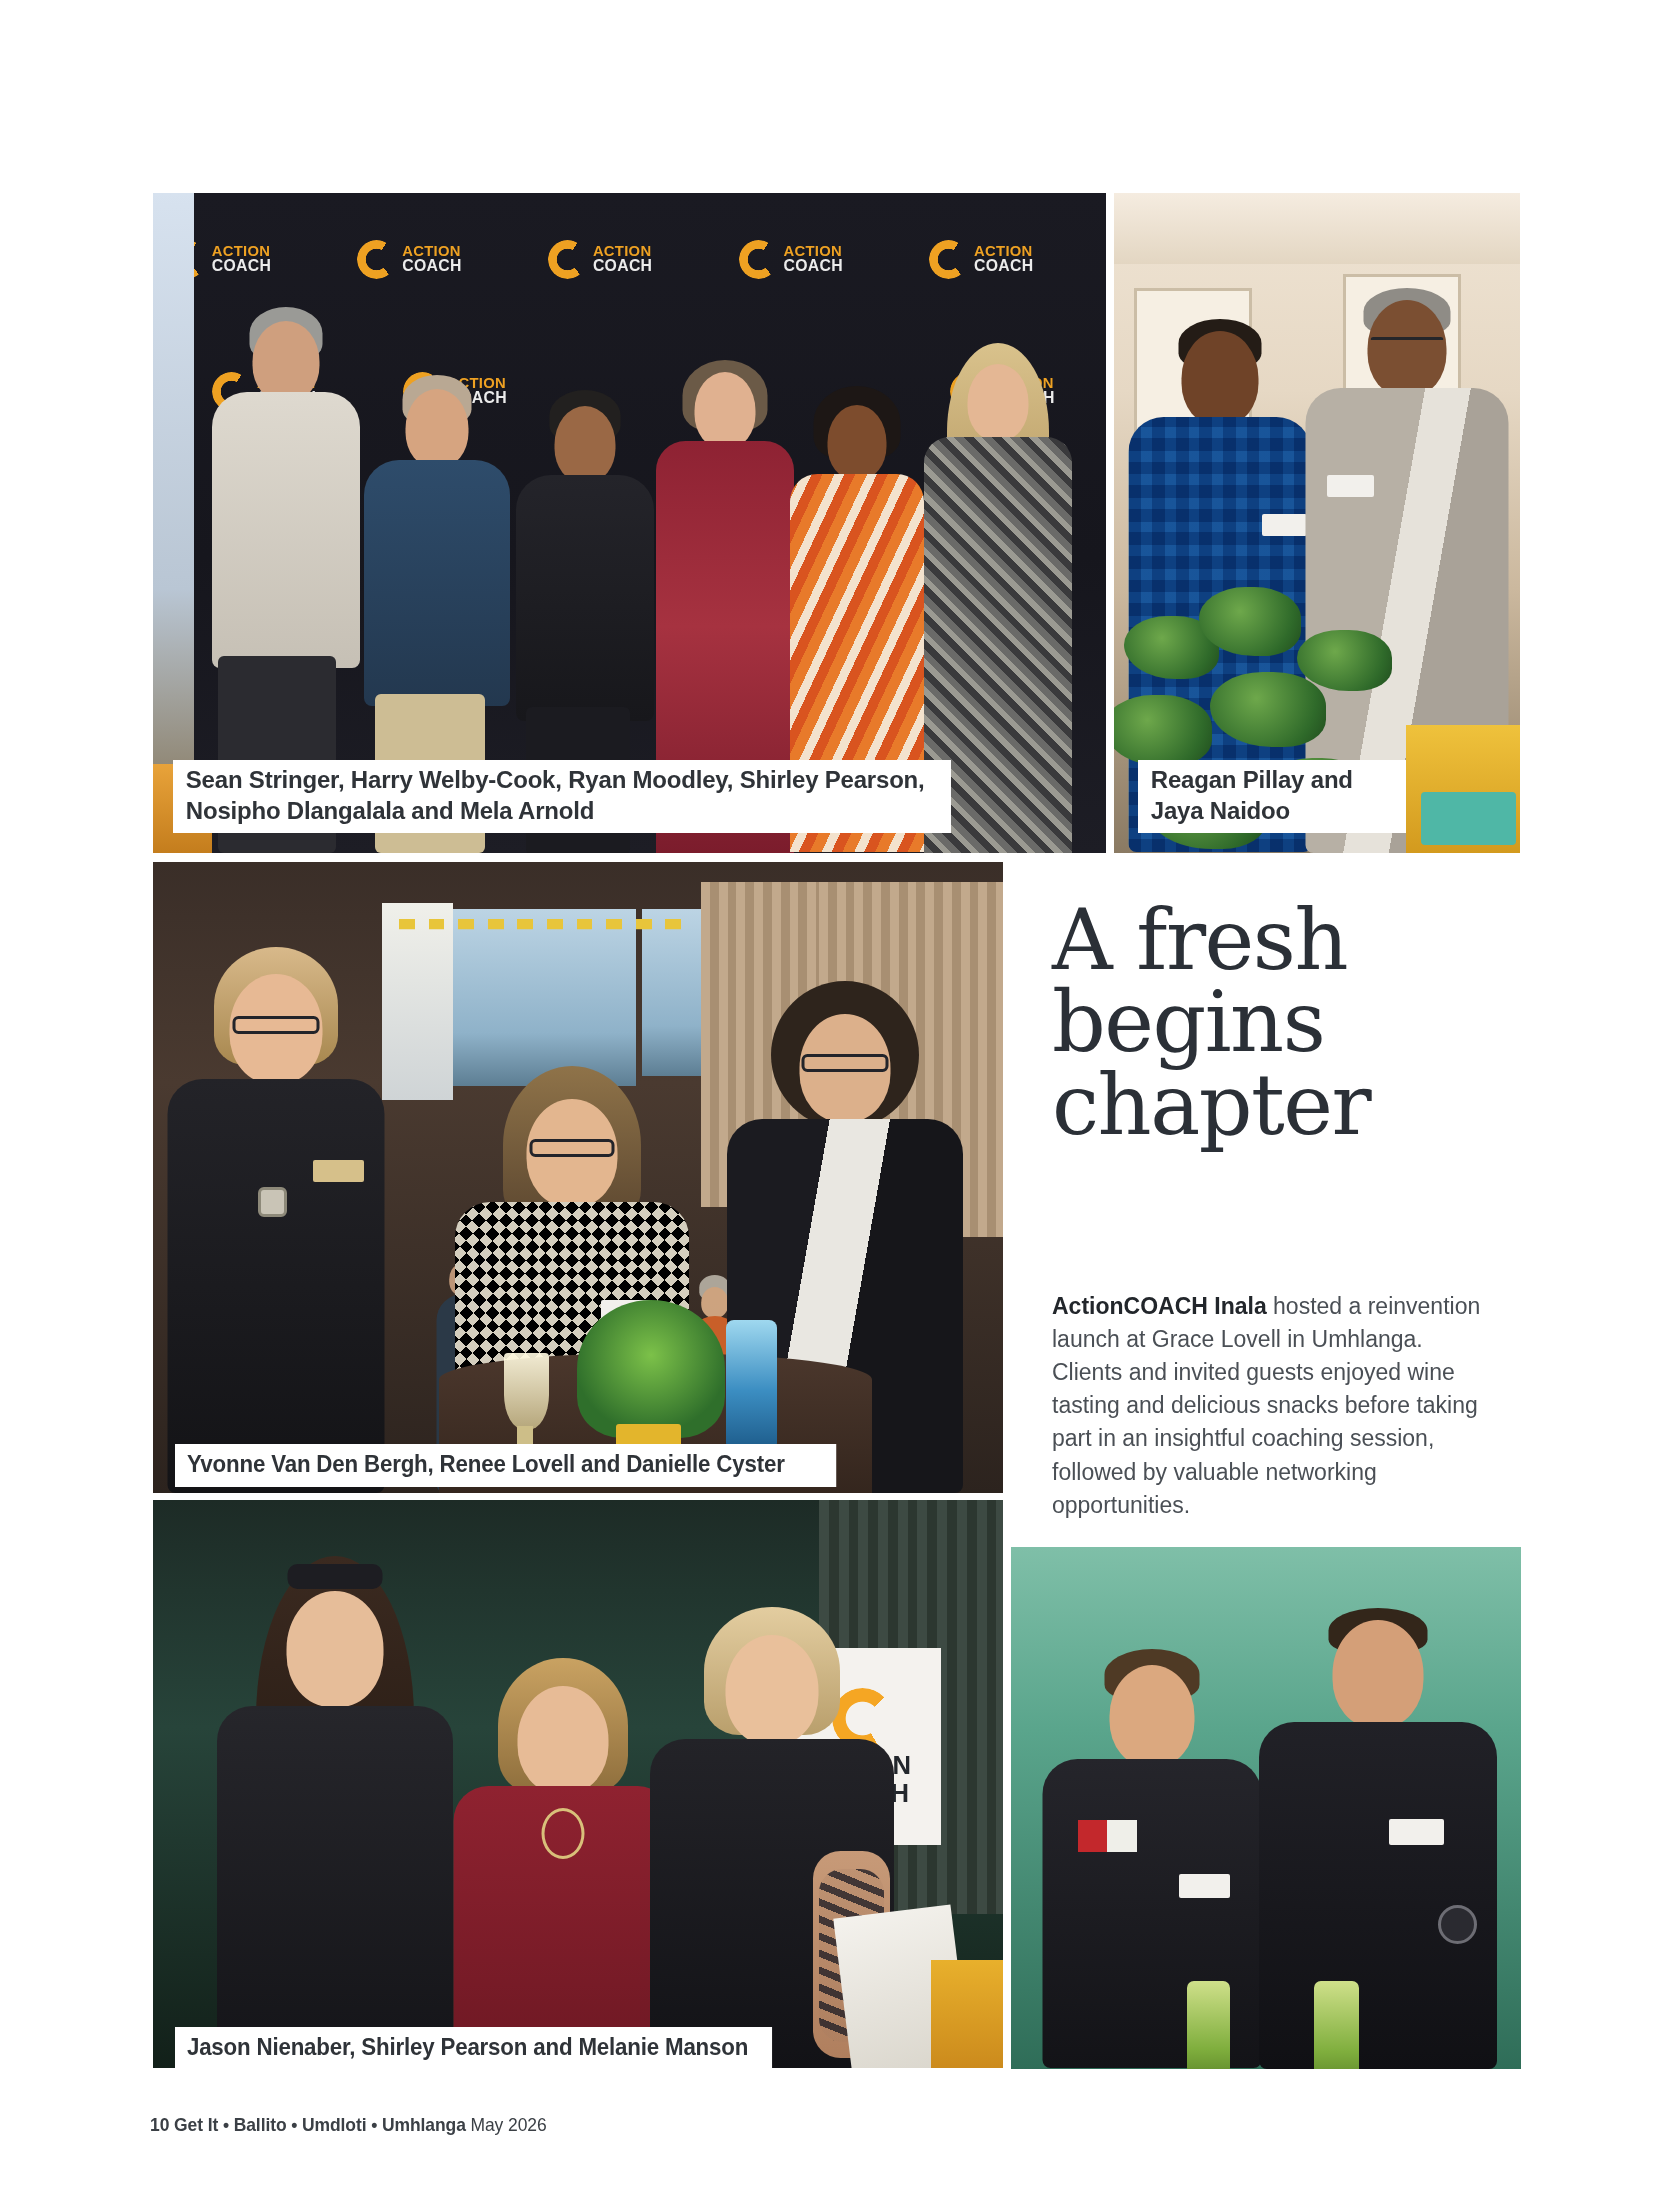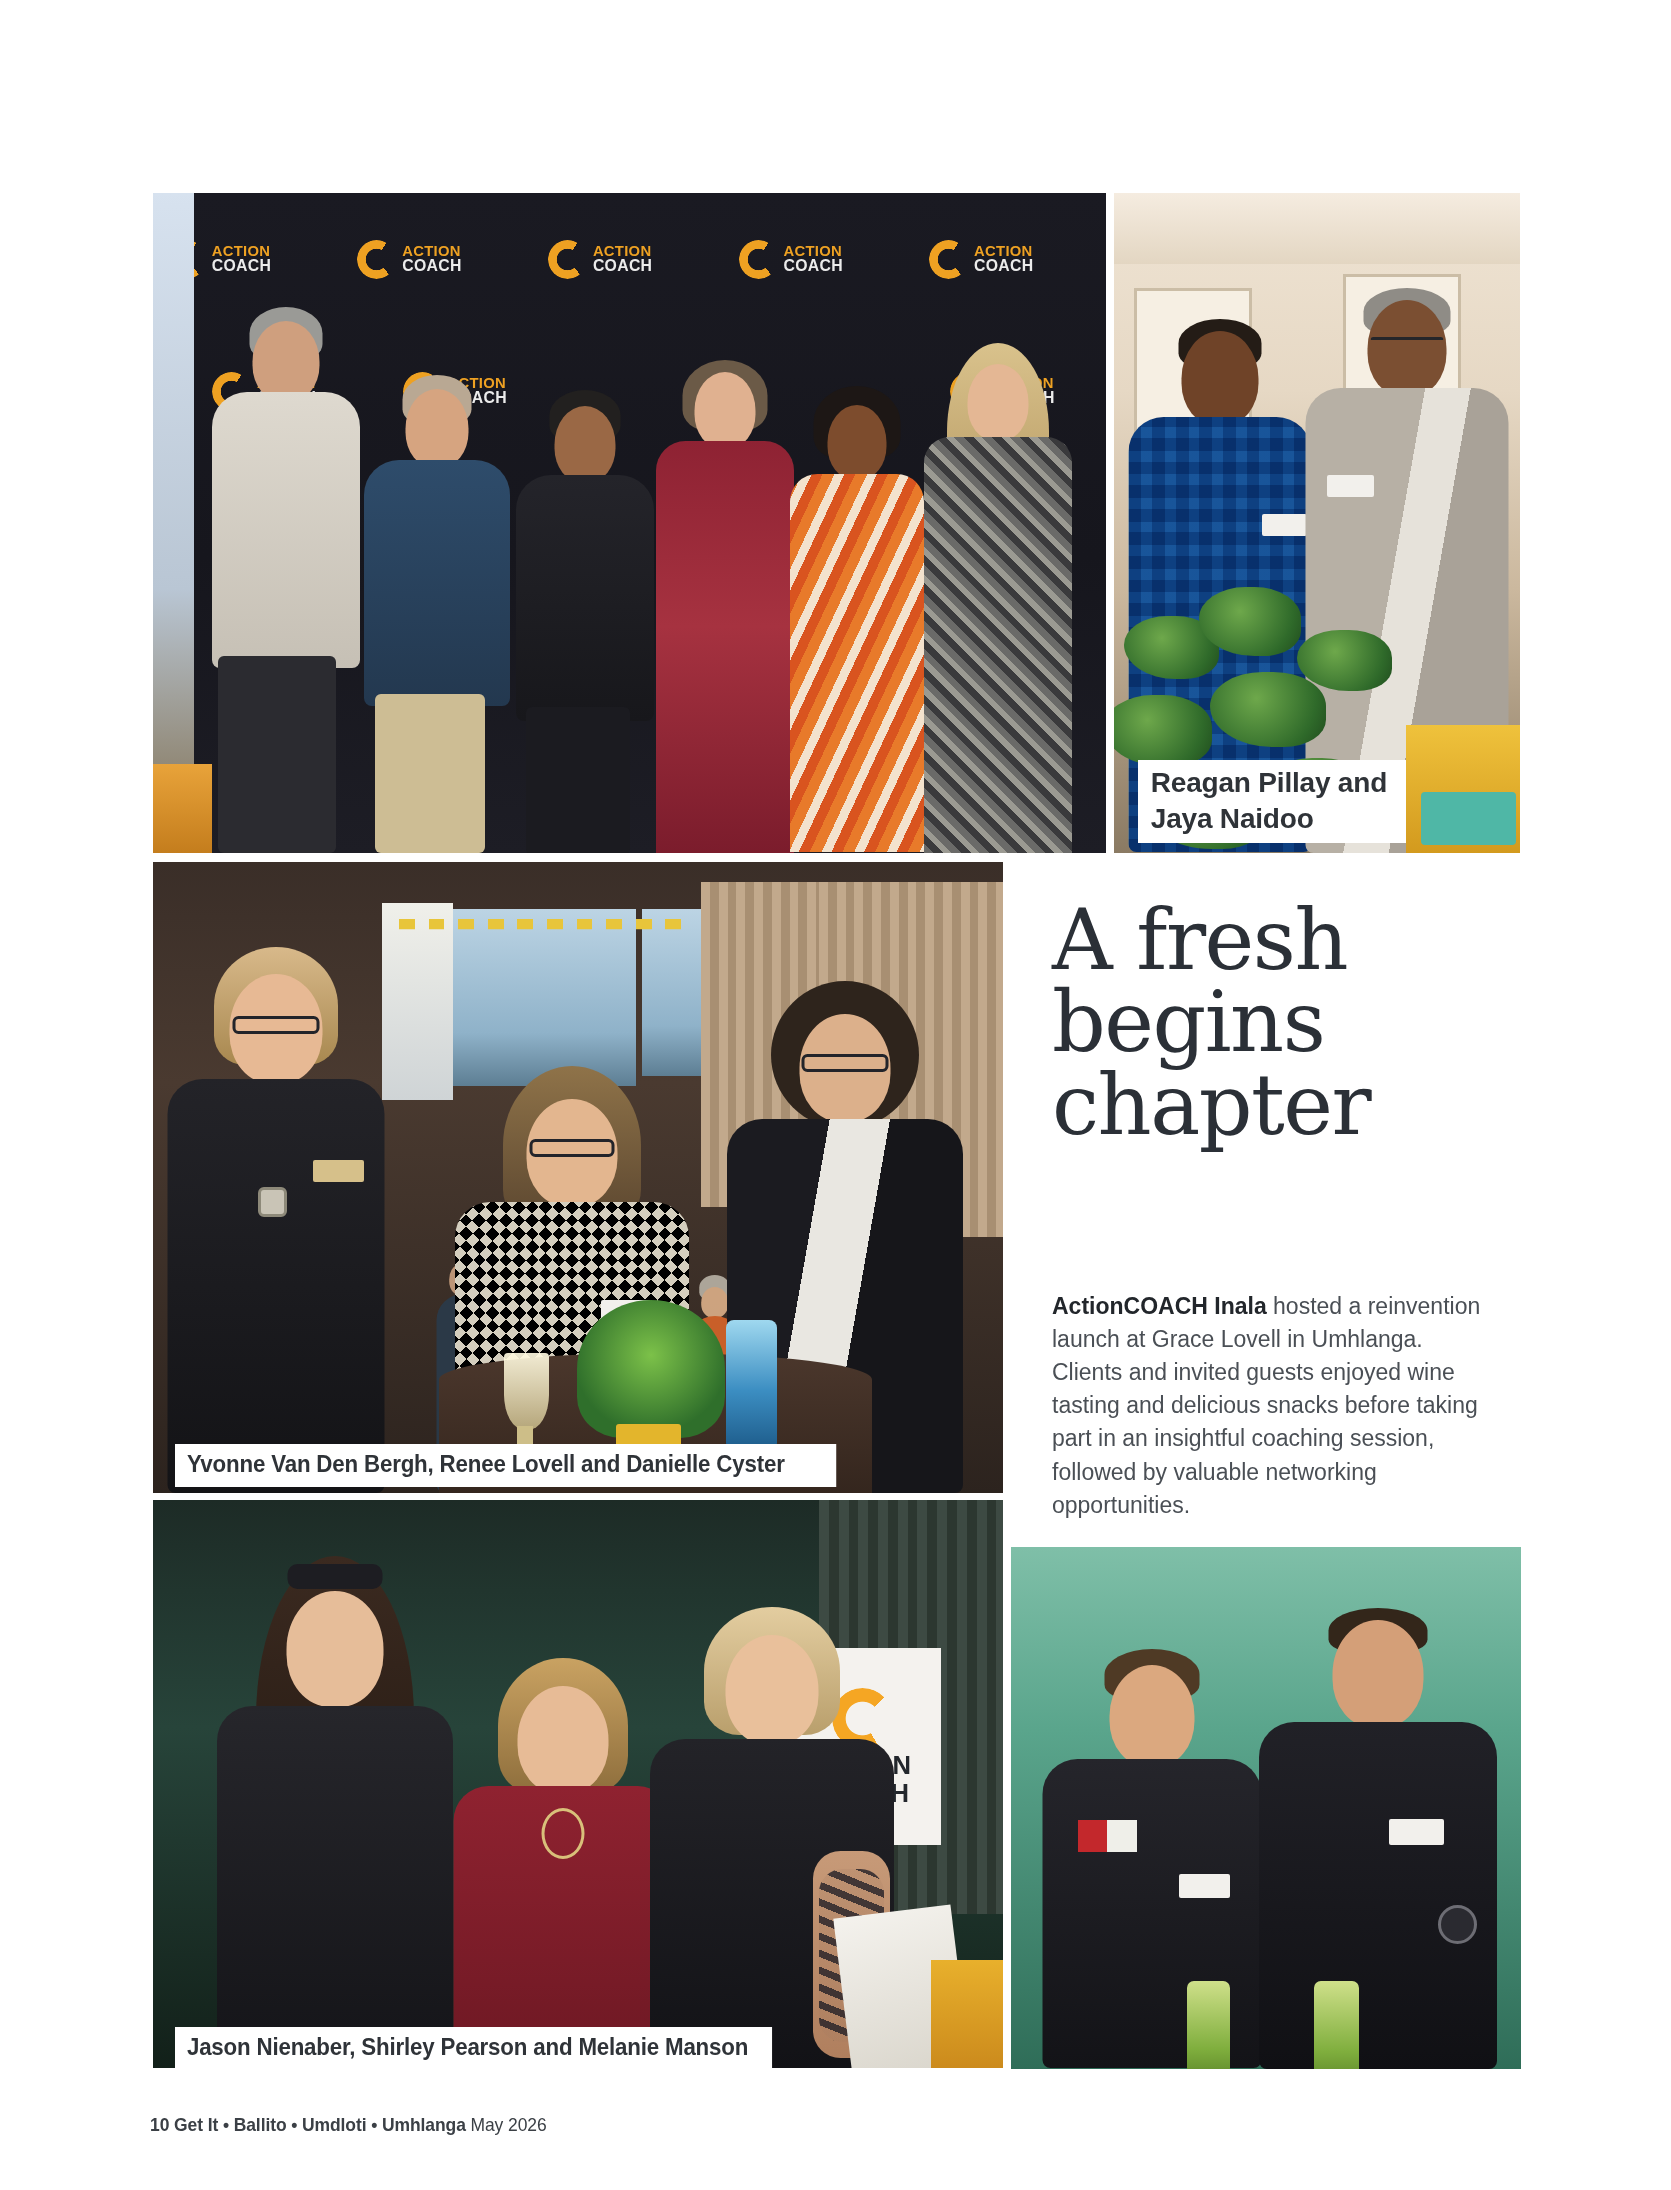--- a/index.html
+++ b/index.html
@@ -37,21 +37,21 @@
     color: #2f3338;
     font-family: "Liberation Sans", sans-serif;
     font-weight: bold;
     letter-spacing: -0.2px;
     line-height: 1.28;
     padding: 4.9px 12.8px 6.9px 12.8px;
     z-index: 6;
     white-space: pre-line;
   }
   .cap-1 { left: 173px; top: 760px;  width: 778px; font-size: 24px; }
-  .cap-2 { left: 1138px; top: 760px; width: 268px; font-size: 28px; }
+  .cap-2 { left: 1138px; top: 760px; width: 268px; font-size: 24px; }
   .cap-3 { left: 175px;  top: 1444px; width: 711px; font-size: 24px;
            font-family: "Liberation Sans Narrow", "Liberation Sans", sans-serif;
            transform: scaleX(0.93); transform-origin: left center; }
   .cap-4 { left: 175px;  top: 2027px; width: 642px; font-size: 24px;
            font-family: "Liberation Sans Narrow", "Liberation Sans", sans-serif;
            transform: scaleX(0.93); transform-origin: left center; }
   .cap-5 { left: 1028px; top: 2027px; width: 473px; font-size: 24px; }
 
   
   .headline {
@@ -360,20 +360,21 @@
             <div class="hair" style="top:21.7px; width:102px;height:177px;background:linear-gradient(180deg,#d9c28c,#b79a63);border-radius:50% 50% 20% 20%;"></div>
             <div class="head" style="top:43px; width:61px;height:77px;background:#e4b794;"></div>
             <div class="body" style="top:116px;width:148px;height:416px;
                  background:repeating-linear-gradient(45deg,#6a6a68 0 6.9px,#3a3a3c 6.9px 13.8px,#9b9a92 13.8px 19.7px);
                  border-radius:25.6px 25.6px 0 0;"></div>
           </div>
         </div>
       </div>
     </div>
   </div>
+  <div class="caption cap-1">Sean Stringer, Harry Welby-Cook, Ryan Moodley, Shirley Pearson, Nosipho Dlangalala and Mela Arnold</div>
 
   <div class="photo" style="left:1114px; top:193px; width:406px; height:660px;">
     <div class="scene">
       <div class="room2">
         <div class="window2" style="left:19.7px; top:95px; width:118px; height:148px;"></div>
         <div class="window2" style="left:229px; top:81px; width:118px; height:148px;"></div>
         <div style="position:absolute;left:0;top:0;width:100%;height:71px;
                     background:linear-gradient(180deg,#f5ece0,#e3d6c2);"></div>
 
         <div class="person" style="left:9.9px;width:192px;height:552px;">

